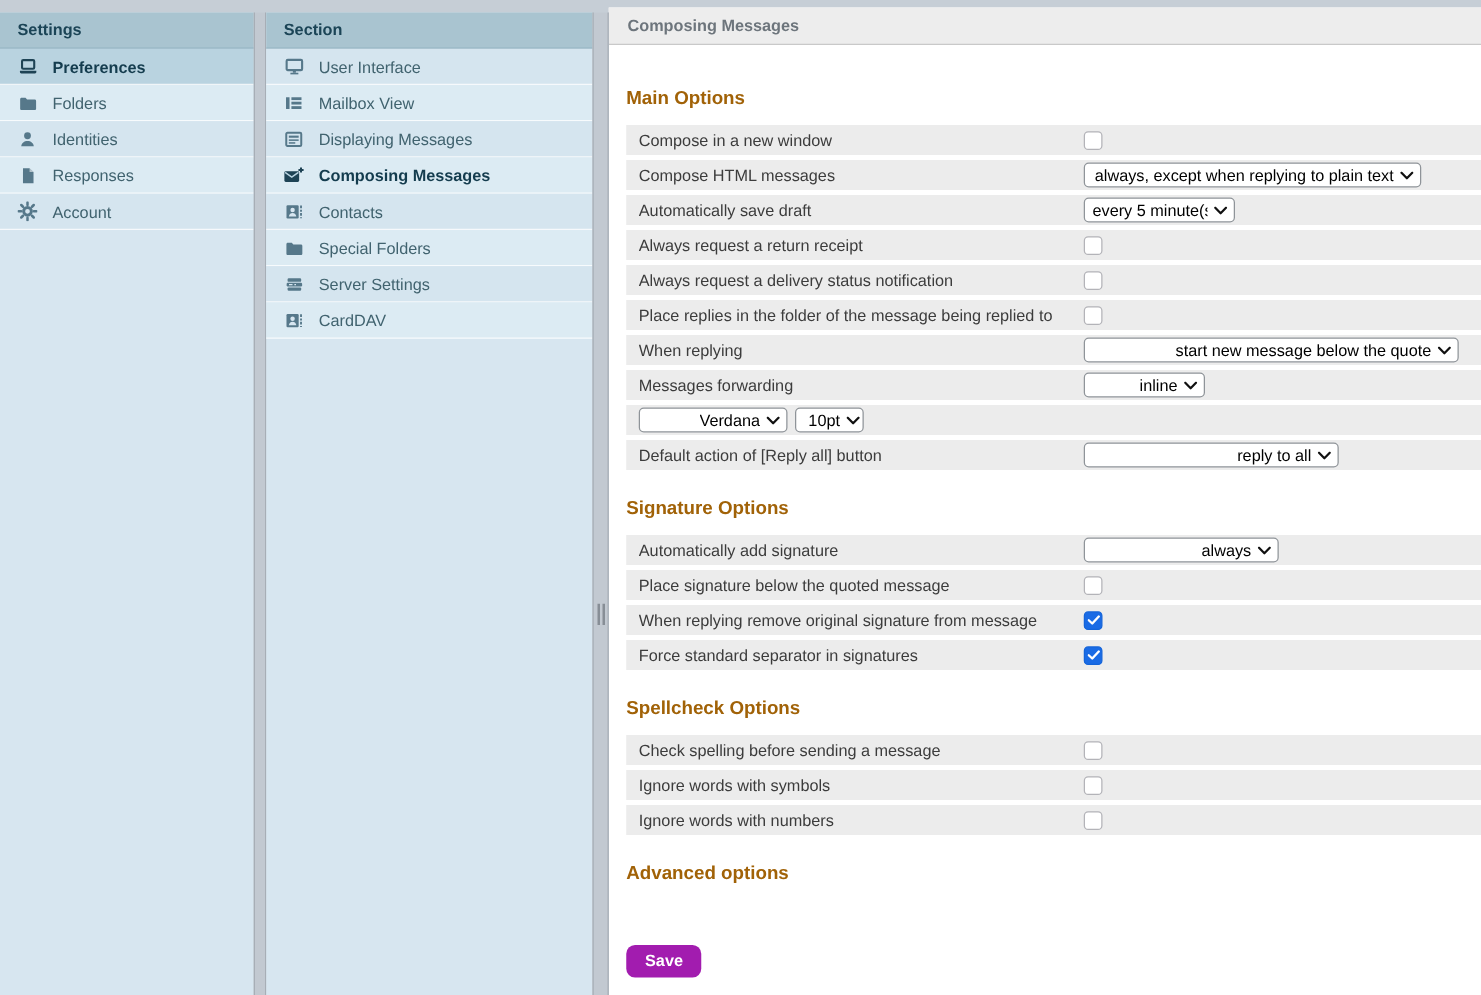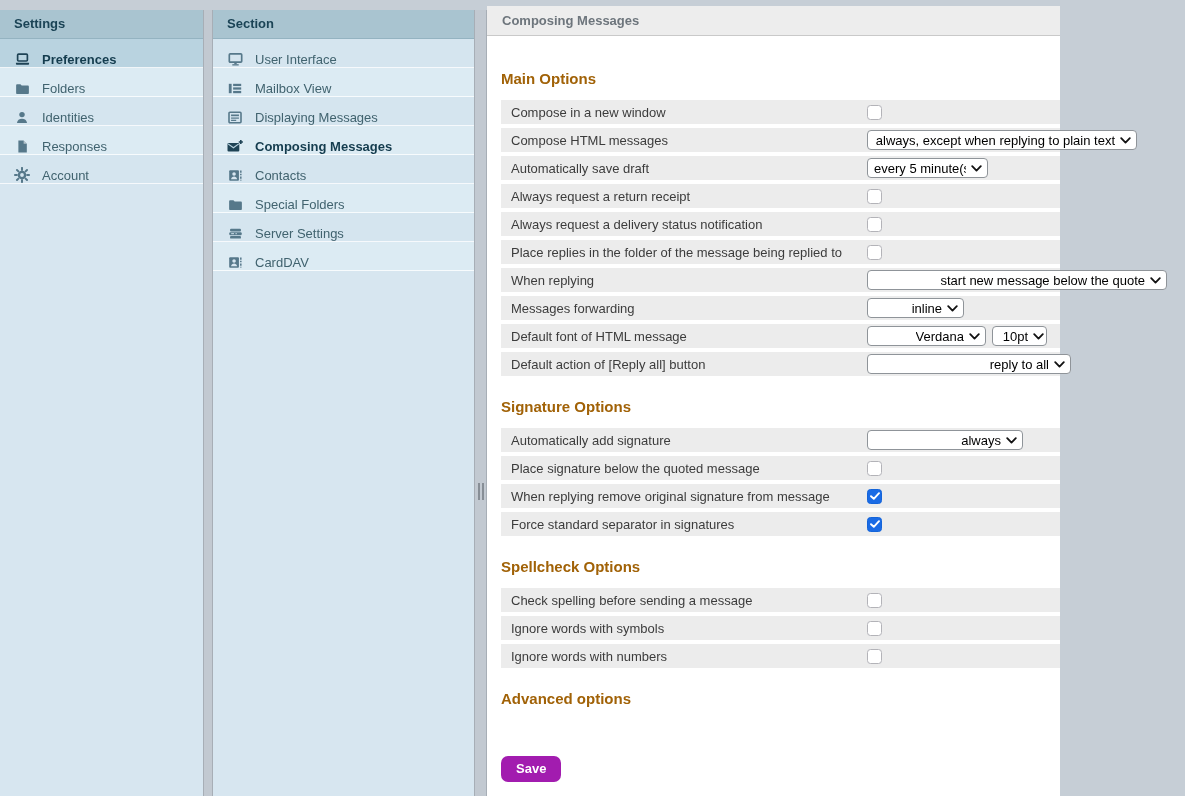--- a/index.html
+++ b/index.html
@@ -1,34 +1,34 @@
 <!DOCTYPE html>
 <html><head>
 <meta charset="utf-8">
 <style>
   html,body{margin:0;padding:0}
   body{
     width:1185px;height:796px;overflow:hidden;
     font-family:"Liberation Sans",sans-serif;font-size:13px;
     background:#c6ced6;
   }
-  .app{display:flex;width:1060px;height:796px;align-items:stretch}
+  .app{display:flex;width:1185px;height:796px;align-items:stretch}
 
   
   aside.col{margin-top:10px;background:#d7e6f0;display:flex;flex-direction:column;box-sizing:border-box}
   .col1{width:203px}
   .col2{width:261px}
   .col-header{
     height:28px;line-height:28px;flex:none;
     background:#a9c4d0;color:#1b4456;font-weight:bold;font-size:13px;
     padding-left:14px;border-bottom:1px solid #94b3c1;
   }
   nav{display:flex;flex-direction:column}
   .nav-item{
-    height:28px;flex:none;display:flex;align-items:flex-end;gap:10px;
+    height:28px;flex:none;display:flex;align-items:center;gap:10px;
     padding-left:12px;color:#41636f;background:#d5e5ef;
     border-bottom:1px solid rgba(255,255,255,.78);cursor:default;
   }
   nav .nav-item:nth-child(even){background:#dcebf3}
   .nav-item.selected{background:#b9d3e0;color:#143c4e;font-weight:bold}
   .nav-icon{width:20px;flex:none;display:flex;justify-content:center;align-items:center;color:#56788a}
   .nav-item.selected .nav-icon{color:#1e4355}
 
   
   .divider{width:10px;flex:none;margin-top:10px;background:#c2c9d1;border-left:1px solid #a7aeb6;border-right:1px solid #a7aeb6;box-sizing:border-box}
@@ -311,21 +311,20 @@
               <span class="chev">
                   <svg width="11" height="7" viewBox="0 0 11 7">
                     <polyline points="1.2,1.2 5.5,5.6 9.8,1.2" fill="none" stroke="#111" stroke-width="1.8" stroke-linecap="round" stroke-linejoin="round"></polyline>
                   </svg>
                 </span>
             </span>
           </span>
         </div>
 
         <div class="row">
-          <span class="row-label">Default font of HTML message</span>
           <span class="row-control">
             <span class="select" style="width:119px">
               <span class="select-value">Verdana</span>
               <span class="chev">
                   <svg width="11" height="7" viewBox="0 0 11 7">
                     <polyline points="1.2,1.2 5.5,5.6 9.8,1.2" fill="none" stroke="#111" stroke-width="1.8" stroke-linecap="round" stroke-linejoin="round"></polyline>
                   </svg>
                 </span>
             </span>
             <span class="select" style="width:55px;padding-right:2px">

